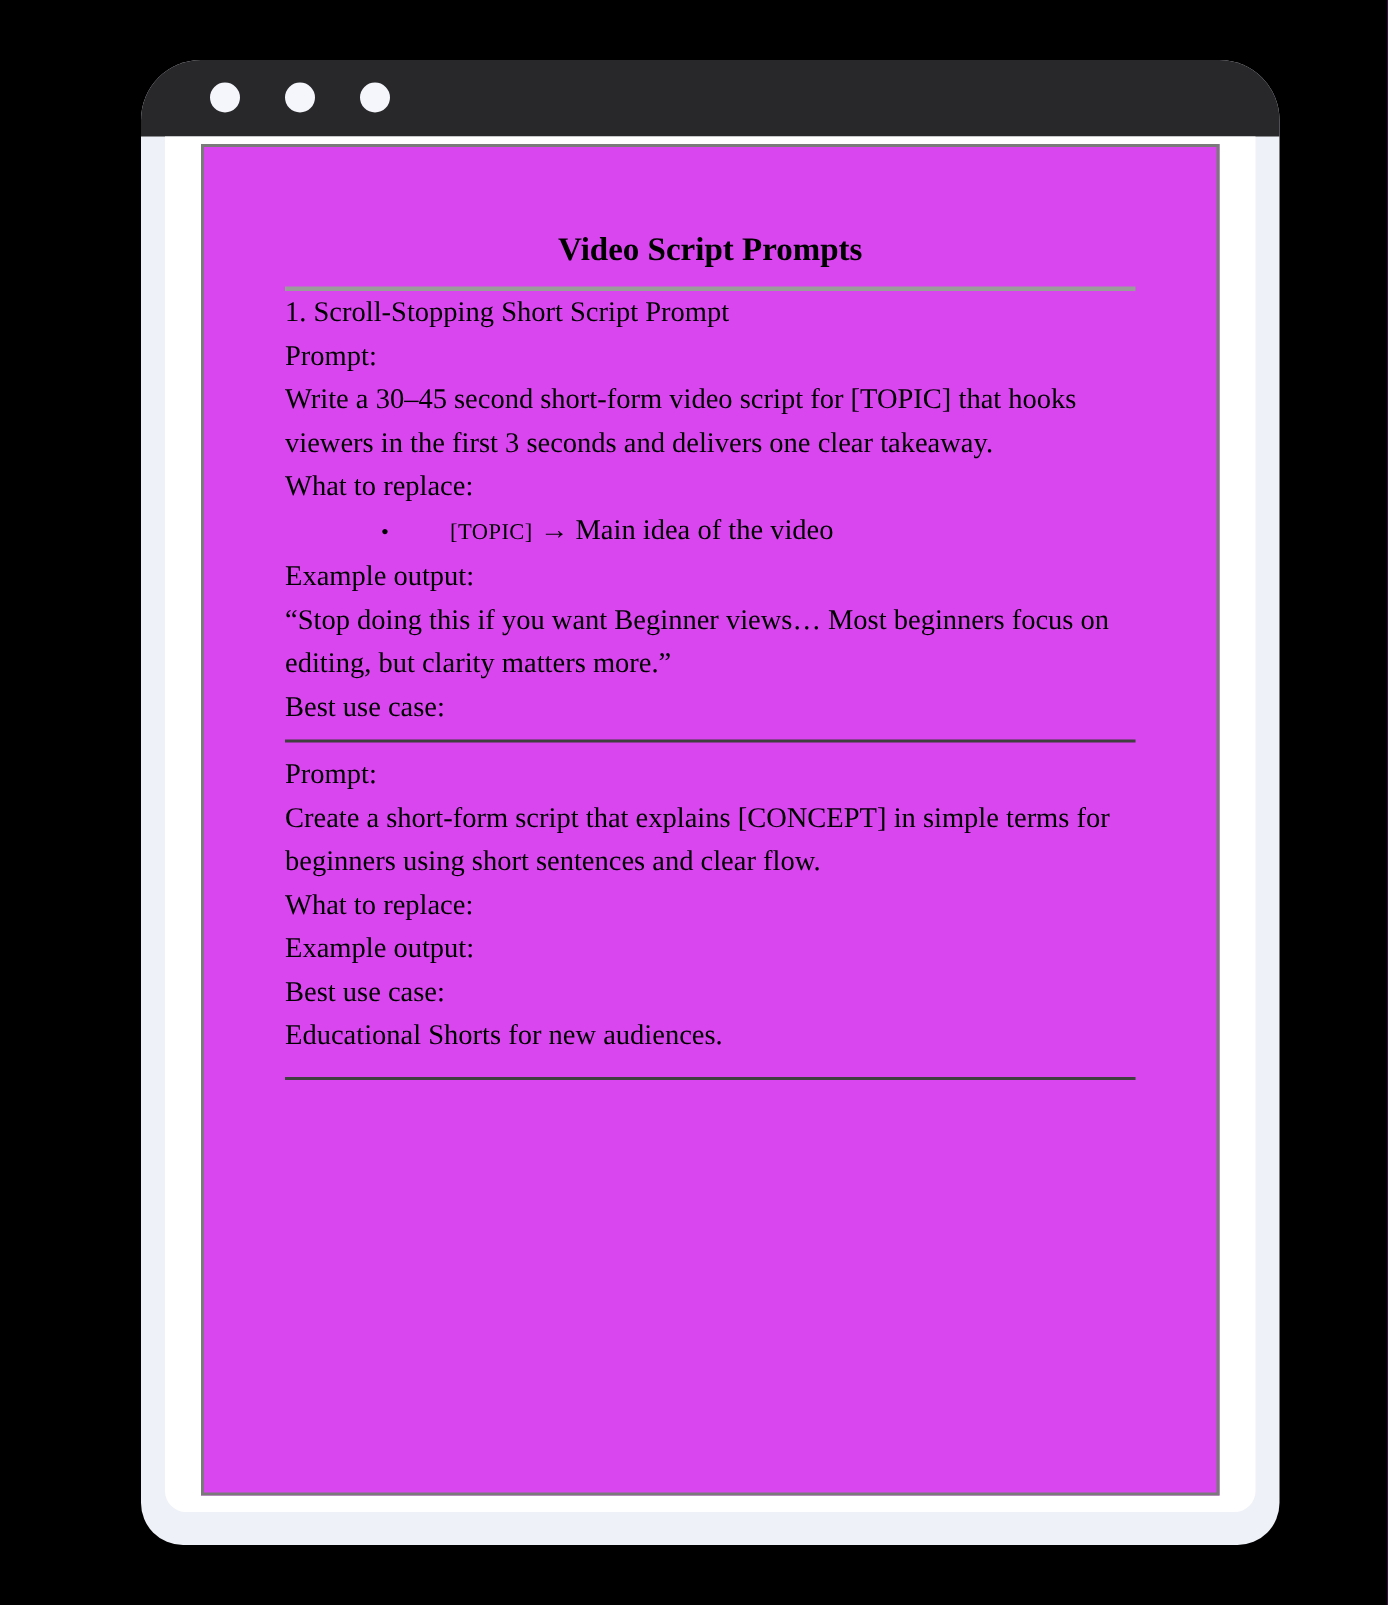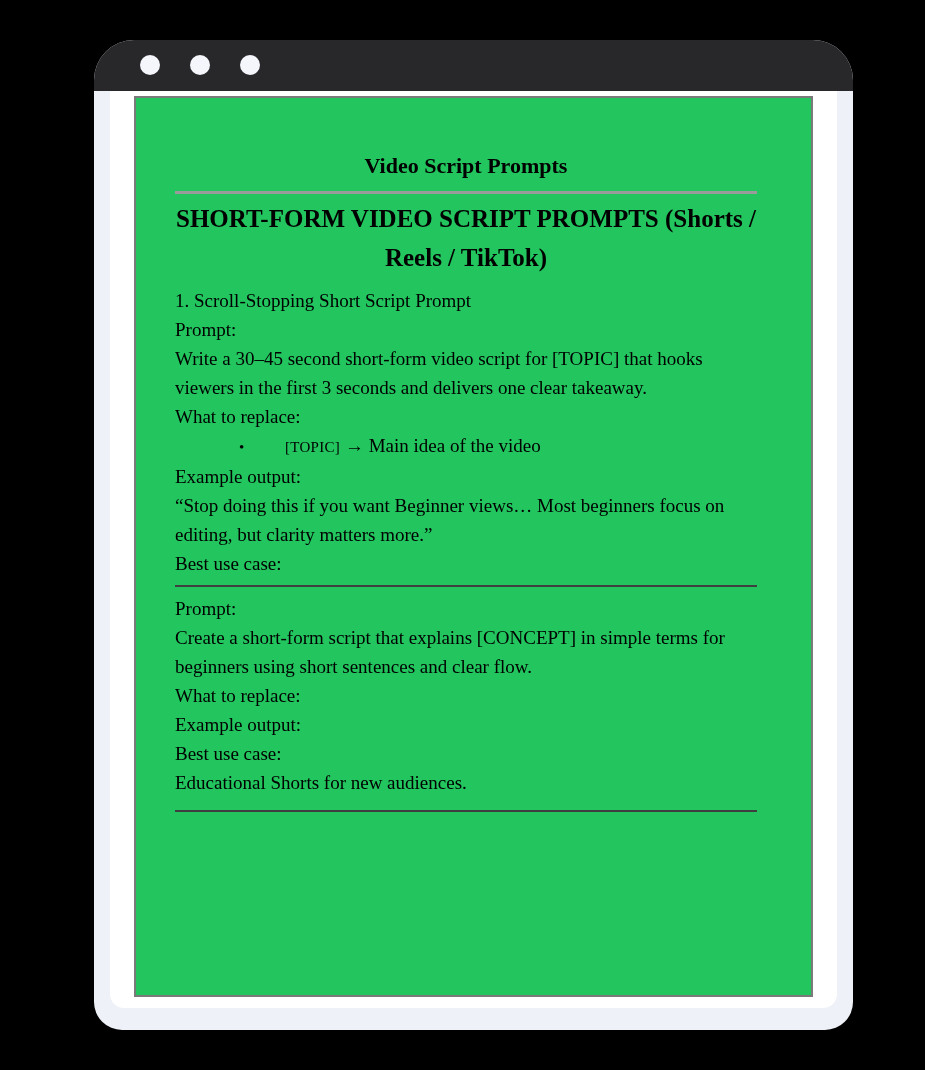--- a/index.html
+++ b/index.html
@@ -54,24 +54,24 @@
     background: #ffffff;
     border-radius: 0 0 14px 14px;
   }
 
   .page {
     position: absolute;
     left: 24px;
     top: 5px;
     width: 679px;
     height: 901px;
-    background: #22c55e;
+    background: #d946ef;
     border: 2px solid #7a7a7a;
     box-sizing: border-box;
-    padding: 54px 54px 0 39px;
+    padding: 54px 54px 0 54px;
     overflow: hidden;
   }
 
   .doc-title {
     font-size: 22px;
     font-weight: bold;
     text-align: center;
     line-height: 28px;
     margin: 0 0 11px 0;
   }
@@ -137,24 +137,20 @@
     <span class="dot d2"></span>
     <span class="dot d3"></span>
   </div>
 
   <div class="window-body">
     <div class="page">
 
       <h1 class="doc-title">Video Script Prompts</h1>
       <hr class="title-rule">
 
-      <h2 class="doc-heading">
-        <span class="hline">SHORT-FORM VIDEO SCRIPT PROMPTS (Shorts /</span>
-        <span class="hline">Reels / TikTok)</span>
-      </h2>
 
       <div class="section">
         <p class="para bold">1. Scroll-Stopping Short Script Prompt</p>
         <p class="para bold">Prompt:</p>
         <p class="para">Write a 30–45 second short-form video script for [TOPIC] that hooks viewers in the first 3 seconds and delivers one clear takeaway.</p>
         <p class="para bold">What to replace:</p>
         <div class="bullet-row">
           <span class="bullet-marker">•</span><span class="token">[TOPIC]</span>
           <span>→</span>
           <span>Main idea of the video</span>

